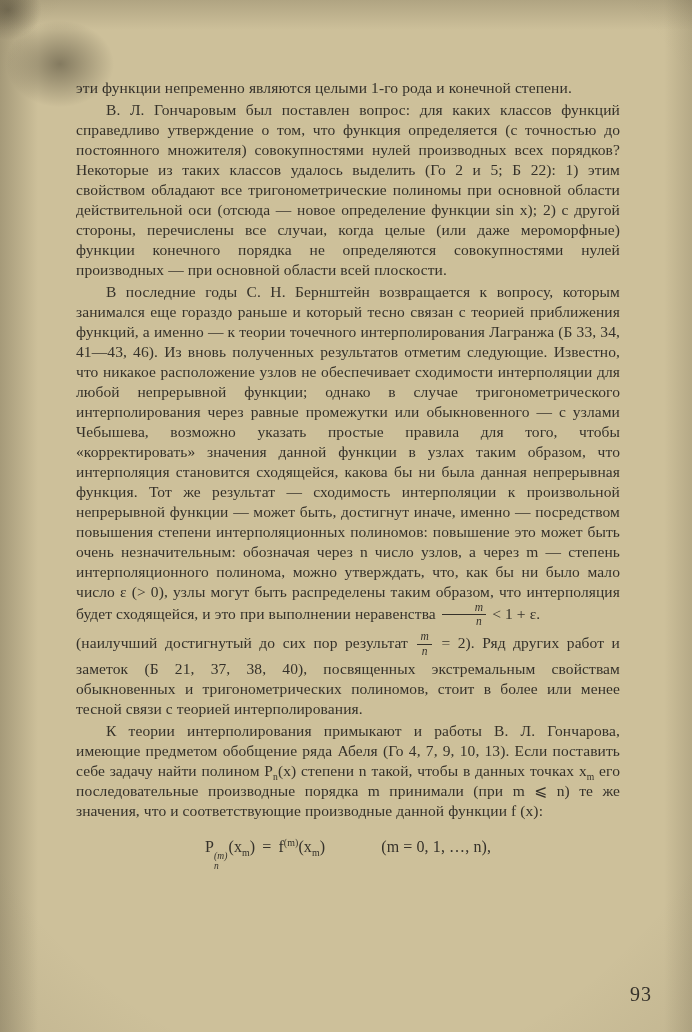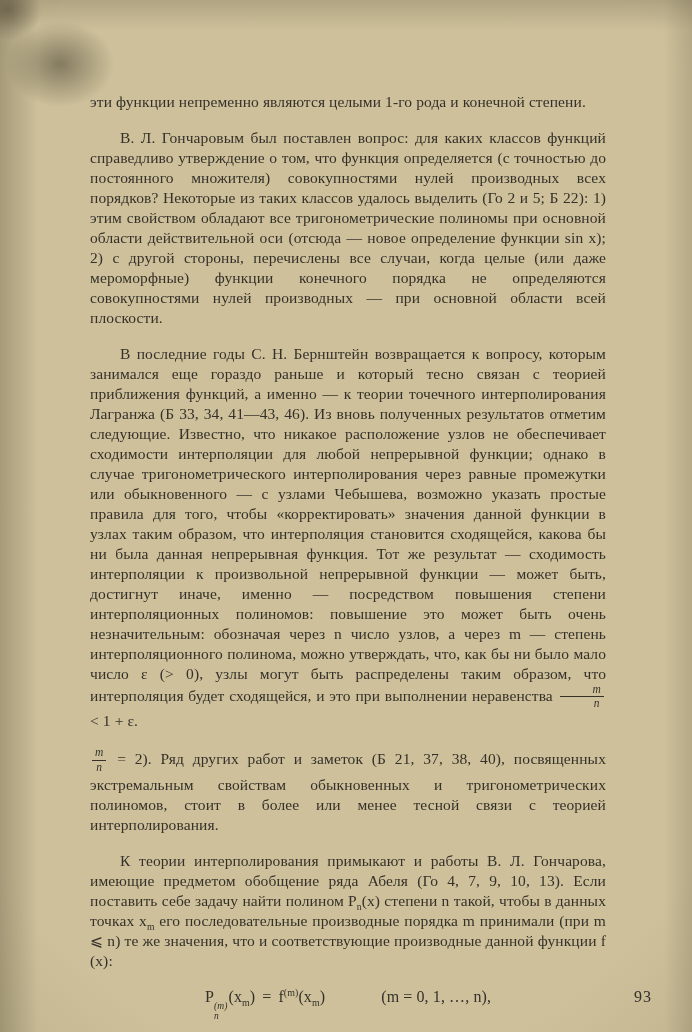--- a/index.html
+++ b/index.html
@@ -27,21 +27,21 @@
   .text-block {
     position: absolute;
     left: 74px;
     top: 76px;
     width: 548px;
     font-size: 15.5px;
     line-height: 20px;
     text-align: justify;
     letter-spacing: 0.1px;
   }
-  p.para { margin: 16px; text-indent: 30px; }
+  p.para { margin: 2px; text-indent: 30px; }
   p.no-indent { text-indent: 0; }
   .mi { }
   sub, sup { font-size: 0.62em; line-height: 0; }
   .frac {
     display: inline-flex;
     flex-direction: column;
     text-align: center;
     vertical-align: middle;
     font-size: 11.5px;
     line-height: 1.15;
@@ -66,40 +66,40 @@
     text-align: center;
     font-size: 16px;
     text-indent: 0;
   }
   .eqs { margin: 0 7px; }
   .cond { margin-left: 56px; }
   .page-number {
     position: absolute;
     right: 40px;
     bottom: 26px;
-    font-size: 16px;
+    font-size: 20px;
     letter-spacing: 1px;
   }
 </style>
 </head>
 <body>
 
 <div class="page">
   <div class="text-block">
 
     <p class="para no-indent"><span>эти функции непременно являются целыми 1-го рода и конечной степени.</span></p>
 
     <p class="para"><span>В. Л. Гончаровым был поставлен вопрос: для каких классов функций справедливо утверждение о том, что функция определяется (с точностью до постоянного множителя) совокупностями нулей производных всех порядков? Некоторые из таких классов удалось выделить (Го 2 и 5; Б 22): 1) этим свойством обладают все тригонометрические полиномы при основной области действительной оси (отсюда — новое определение функции </span><span class="mi">sin x</span><span>); 2) с другой стороны, перечислены все случаи, когда целые (или даже мероморфные) функции конечного порядка не определяются совокупностями нулей производных — при основной области всей плоскости.</span></p>
 
     <p class="para"><span>В последние годы С. Н. Бернштейн возвращается к вопросу, которым занимался еще гораздо раньше и который тесно связан с теорией приближения функций, а именно — к теории точечного интерполирования Лагранжа (Б 33, 34, 41—43, 46). Из вновь полученных результатов отметим следующие. Известно, что никакое расположение узлов не обеспечивает сходимости интерполяции для любой непрерывной функции; однако в случае тригонометрического интерполирования через равные промежутки или обыкновенного — с узлами Чебышева, возможно указать простые правила для того, чтобы «корректировать» значения данной функции в узлах таким образом, что интерполяция становится сходящейся, какова бы ни была данная непрерывная функция. Тот же результат — сходимость интерполяции к произвольной непрерывной функции — может быть, достигнут иначе, именно — посредством повышения степени интерполяционных полиномов: повышение это может быть очень незначительным: обозначая через </span><span class="mi">n</span><span> число узлов, а через </span><span class="mi">m</span><span> — степень интерполяционного полинома, можно утверждать, что, как бы ни было мало число </span><span class="mi">ε</span><span> (&gt; 0), узлы могут быть распределены таким образом, что интерполяция будет сходящейся, и это при выполнении неравенства </span><span class="frac">
           <span class="num">m</span>
           <span class="den">n</span>
         </span><span class="mi"> &lt; 1 + ε.</span></p>
 
-    <p class="para no-indent"><span class="frac">
+    <p class="para no-indent"><span>(наилучший достигнутый до сих пор результат </span><span class="frac">
           <span class="num">m</span>
           <span class="den">n</span>
         </span><span> = 2). Ряд других работ и заметок (Б 21, 37, 38, 40), посвященных экстремальным свойствам обыкновенных и тригонометрических полиномов, стоит в более или менее тесной связи с теорией интерполирования.</span></p>
 
     <p class="para"><span>К теории интерполирования примыкают и работы В. Л. Гончарова, имеющие предметом обобщение ряда Абеля (Го 4, 7, 9, 10, 13). Если поставить себе задачу найти полином </span><span class="mi"><span>P</span><sub>n</sub><span>(x)</span></span><span> степени </span><span class="mi">n</span><span> такой, чтобы в данных точках </span><span class="mi"><span>x</span><sub>m</sub></span><span> его последовательные производные порядка </span><span class="mi">m</span><span> принимали (при </span><span class="mi">m ⩽ n</span><span>) те же значения, что и соответствующие производные данной функции </span><span class="mi">f (x)</span><span>:</span></p>
 
     <div class="formula-row">
       <span><span class="mi">P</span><span class="supsub">
             <span>(m)</span>
             <span>n</span>

